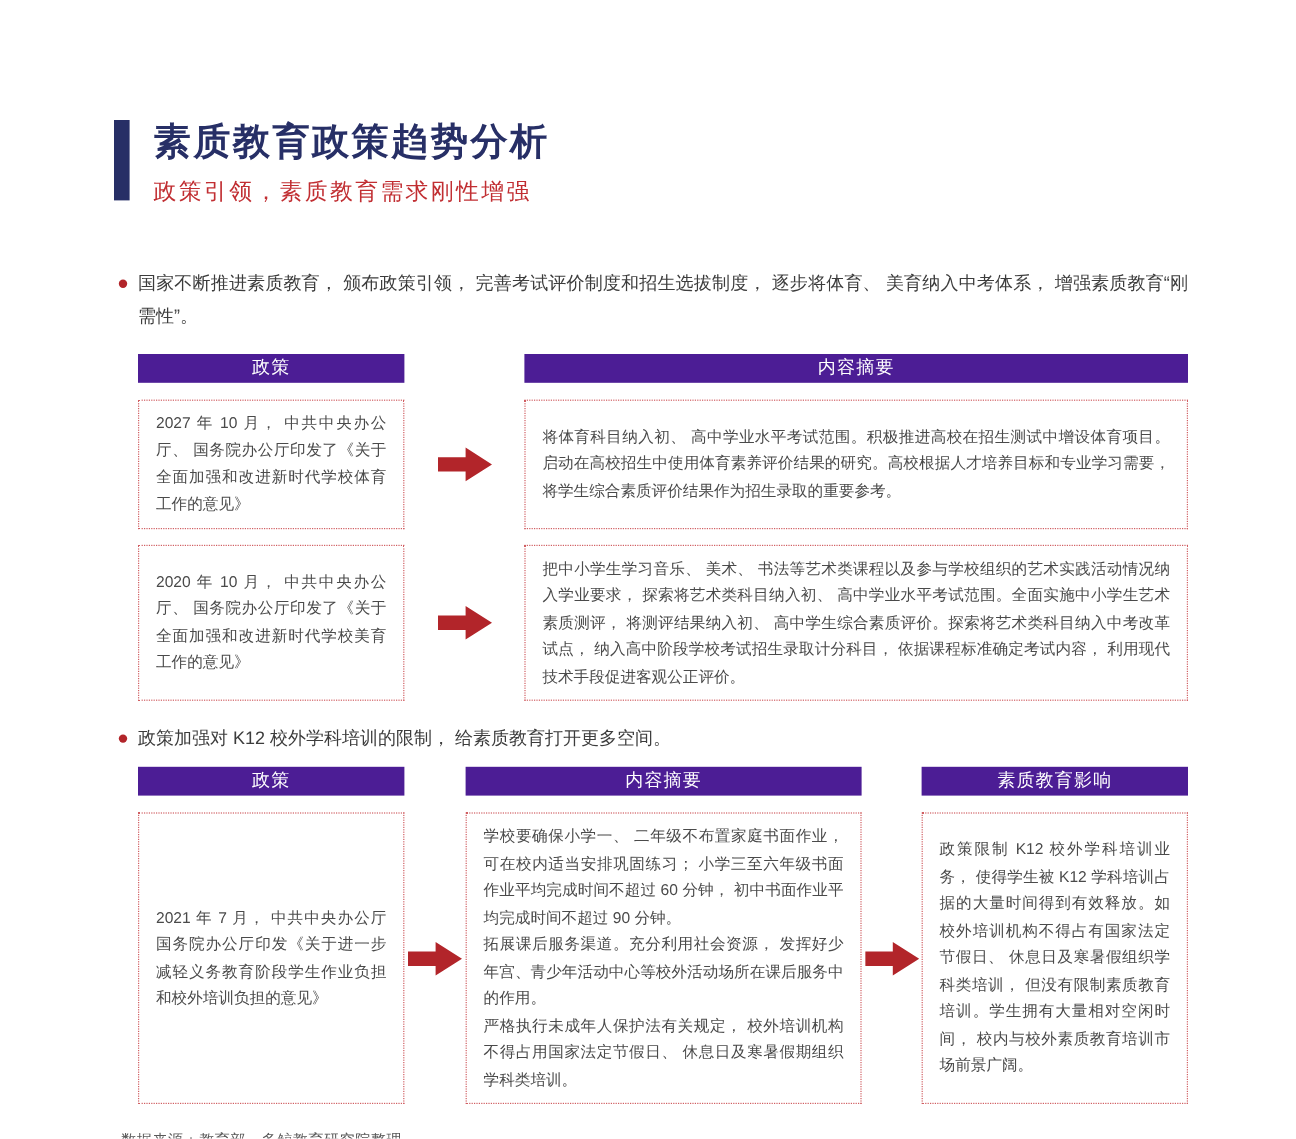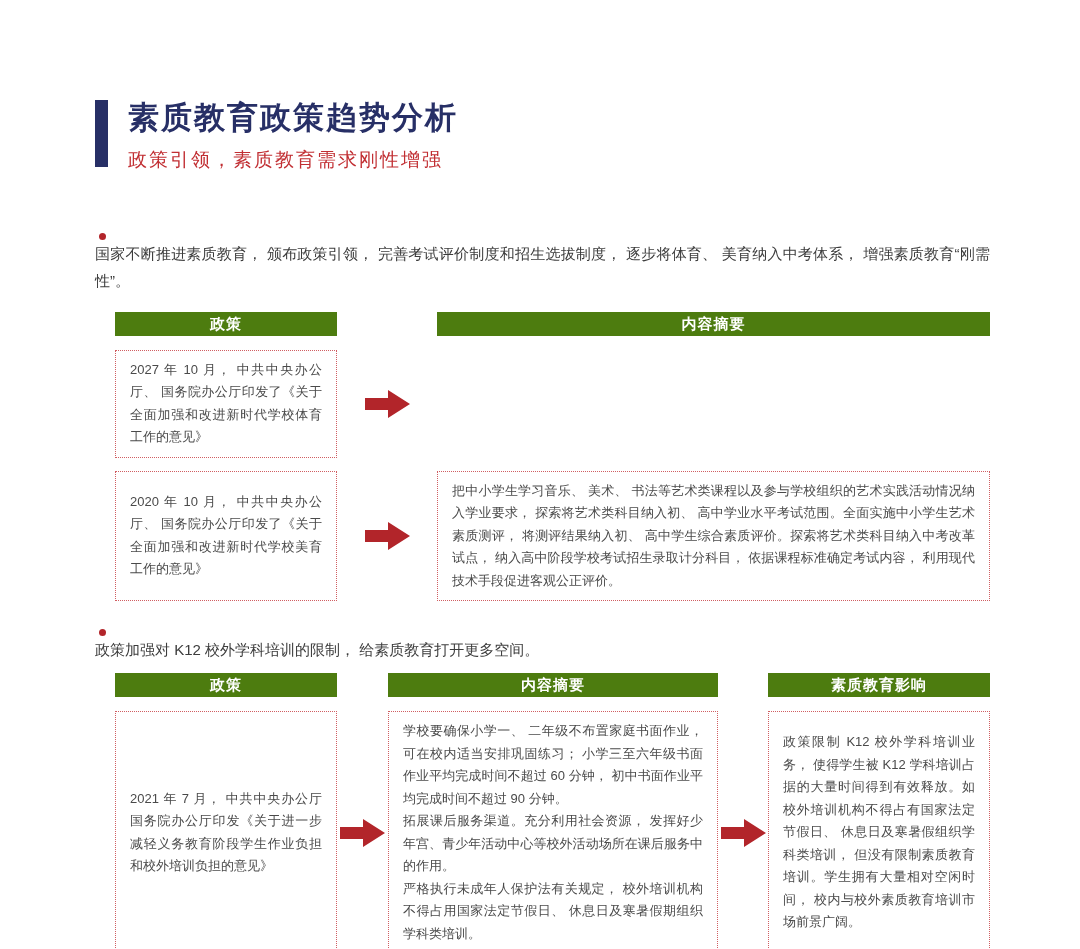--- a/index.html
+++ b/index.html
@@ -37,21 +37,21 @@
     line-height: 1.15;
   }
   .subtitle {
     margin-top: 11px;
     font-size: 19px;
     letter-spacing: 2px;
     color: #c12e32;
   }
 
   
-  .bullet-row { display: flex; color: #3c3c3c; flex-direction: column; }
+  .bullet-row { display: flex; color: #3c3c3c; }
   .bullet-row .dot {
     flex: 0 0 auto;
     width: 7px;
     height: 7px;
     border-radius: 50%;
     background: #b2252a;
     margin: 10px 9px 0 4px;
   }
   .bullet-row p {
     font-size: 15px;
@@ -60,23 +60,23 @@
   }
   .bullet-1 { margin-top: 50px; }
   .bullet-2 { margin-top: 18px; }
 
   
   .ptable { margin-left: 20px; }
   .ptable-1 { margin-top: 18px; }
   .ptable-2 { margin-top: 10px; }
   .thead, .trow { display: flex; }
   .th {
-    background: #4d7c0f;
+    background: #4c1d95;
     color: #ffffff;
-    font-weight: bold;
+    font-weight: normal;
     font-size: 15px;
     height: 24px;
     line-height: 24px;
     text-align: center;
     letter-spacing: 1px;
   }
   .trow { margin-top: 14px; align-items: stretch; }
   .trow + .trow { margin-top: 13px; }
   .cell {
     border: 1px dotted #d05e62;
@@ -139,20 +139,21 @@
           <div class="th t1-s">内容摘要</div>
         </div>
 
         <div class="trow">
           <div class="cell t1-p v-center">2027 年 10 月， 中共中央办公厅、 国务院办公厅印发了《关于全面加强和改进新时代学校体育工作的意见》</div>
           <div class="gapcol t1-g">
             <svg class="arrow-icon" width="45" height="30" viewBox="0 0 45 30">
                 <path d="M0 9 H23 V1 L45 15 L23 29 V21 H0 Z" fill="#b2252a"></path>
               </svg>
           </div>
+          <div class="cell t1-s v-center">将体育科目纳入初、 高中学业水平考试范围。积极推进高校在招生测试中增设体育项目。启动在高校招生中使用体育素养评价结果的研究。高校根据人才培养目标和专业学习需要， 将学生综合素质评价结果作为招生录取的重要参考。</div>
         </div>
 
         <div class="trow">
           <div class="cell t1-p v-center">2020 年 10 月， 中共中央办公厅、 国务院办公厅印发了《关于全面加强和改进新时代学校美育工作的意见》</div>
           <div class="gapcol t1-g">
             <svg class="arrow-icon" width="45" height="30" viewBox="0 0 45 30">
                 <path d="M0 9 H23 V1 L45 15 L23 29 V21 H0 Z" fill="#b2252a"></path>
               </svg>
           </div>
           <div class="cell t1-s v-center">把中小学生学习音乐、 美术、 书法等艺术类课程以及参与学校组织的艺术实践活动情况纳入学业要求， 探索将艺术类科目纳入初、 高中学业水平考试范围。全面实施中小学生艺术素质测评， 将测评结果纳入初、 高中学生综合素质评价。探索将艺术类科目纳入中考改革试点， 纳入高中阶段学校考试招生录取计分科目， 依据课程标准确定考试内容， 利用现代技术手段促进客观公正评价。</div>

